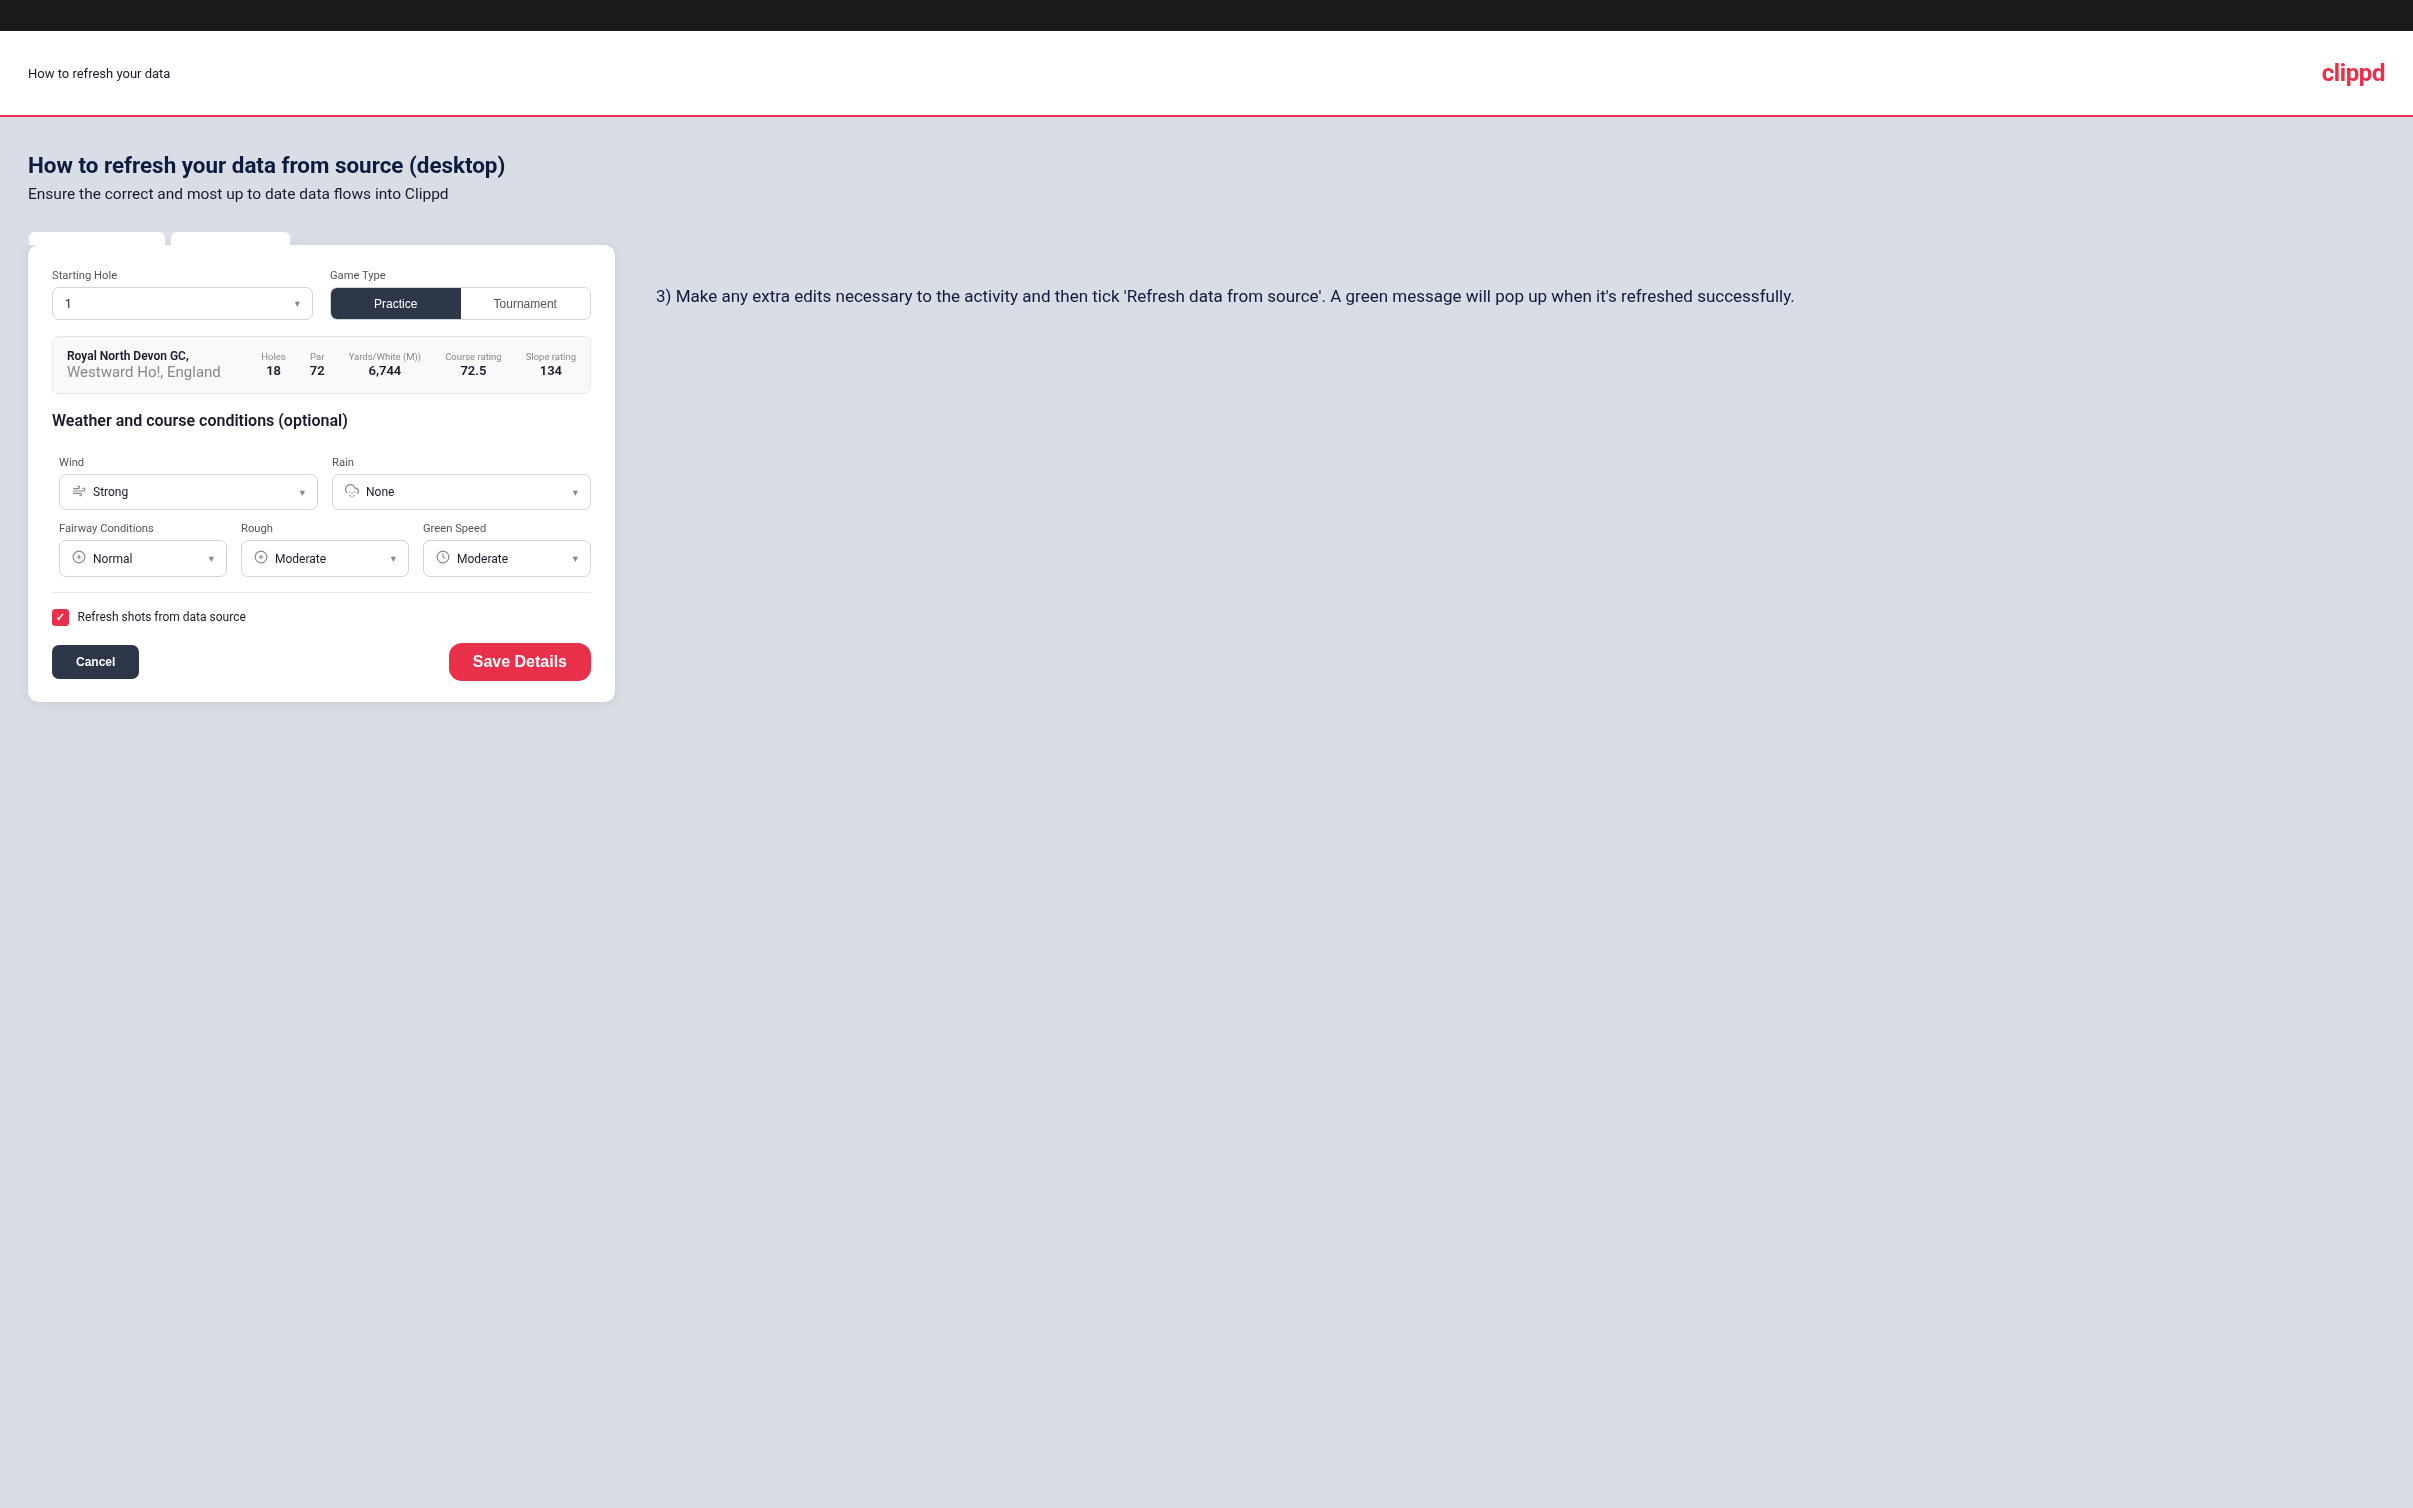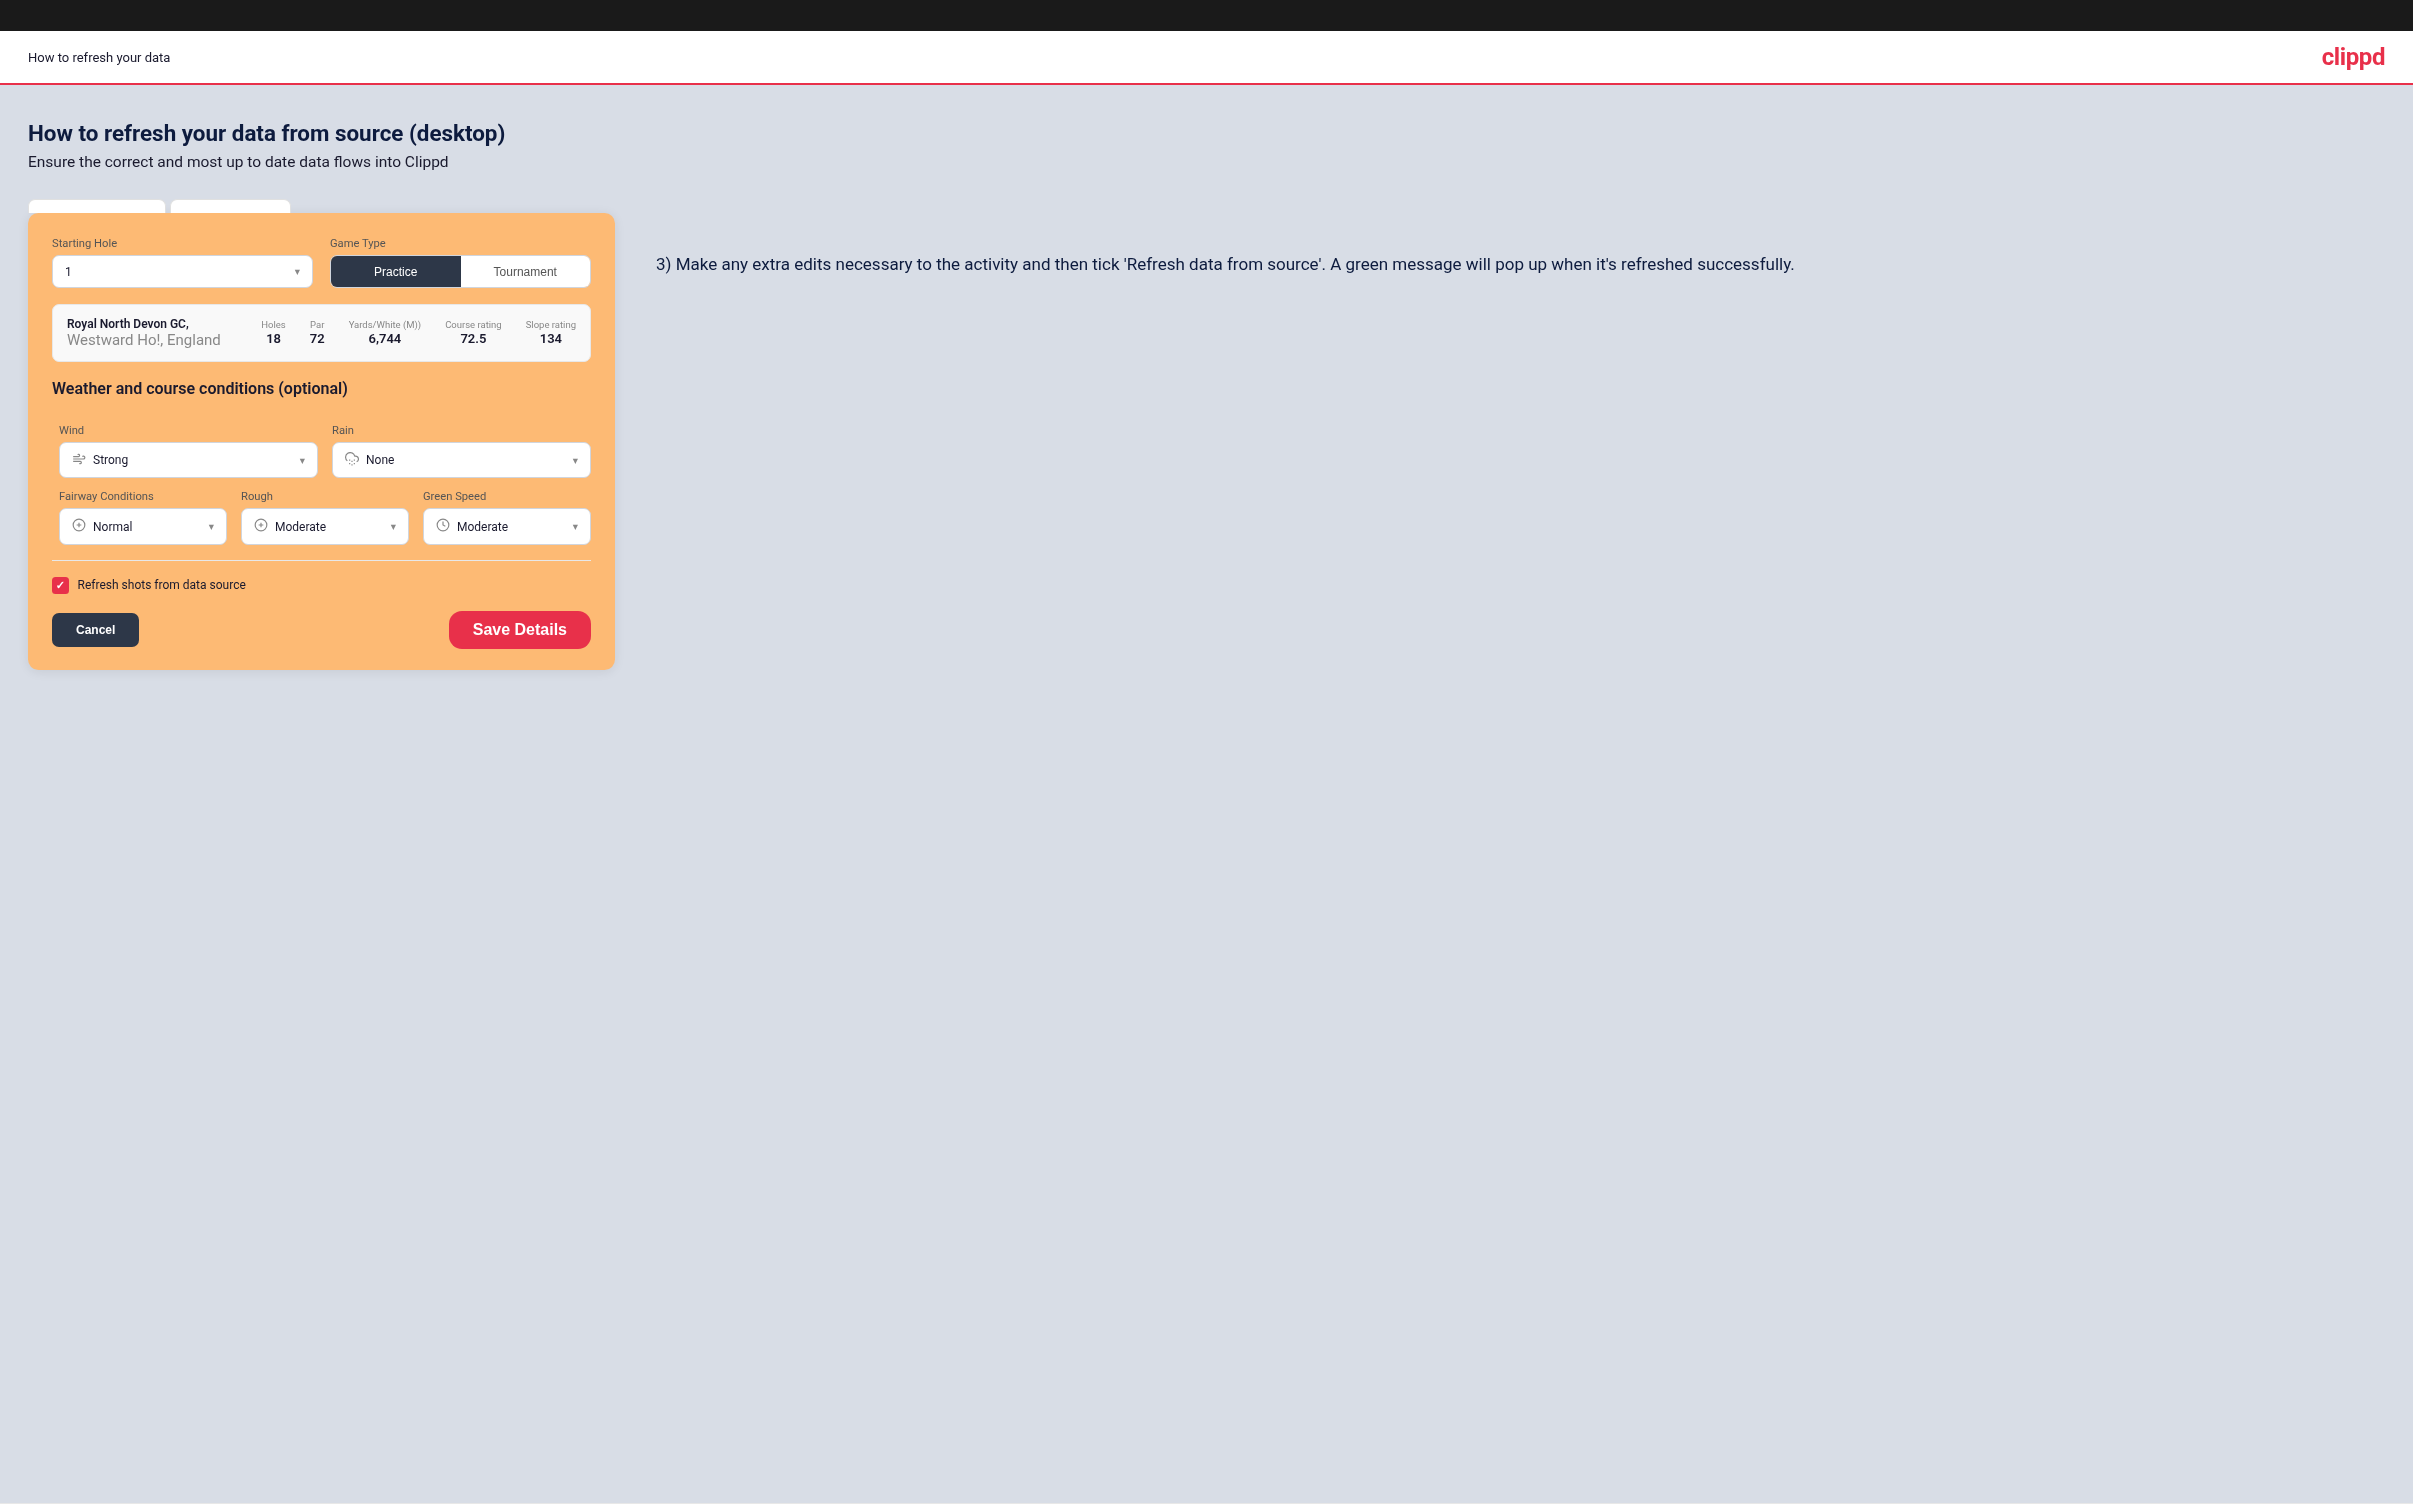--- a/index.html
+++ b/index.html
@@ -11,21 +11,21 @@
     .top-bar {
       background: #1a1a1a;
       height: 31px;
       width: 100%;
     }
     .header {
       background: #fff;
       display: flex;
       align-items: center;
       justify-content: space-between;
-      padding: 12px 28px;
+      padding: 28px 28px;
       border-bottom: 2.6px solid #e8304a;
     }
     .header-title {
       color: #1a1a2e;
       font-size: 13px;
       font-weight: 400;
     }
     .logo {
       font-size: 24px;
       font-weight: 700;
@@ -48,21 +48,21 @@
       font-size: 15.5px;
       font-weight: 400;
       margin-bottom: 28px;
     }
     .content-area {
       display: flex;
       gap: 41px;
       align-items: flex-start;
     }
     .form-card {
-      background: #fdba74;
+      background: #ffffff;
       border-radius: 10.4px;
       padding: 24px 24px 21px 24px;
       width: 587px;
       flex-shrink: 0;
       box-shadow: 0 1.7px 10.4px rgba(0,0,0,0.08);
     }
     .form-row {
       display: flex;
       gap: 17px;
       margin-bottom: 15.5px;

